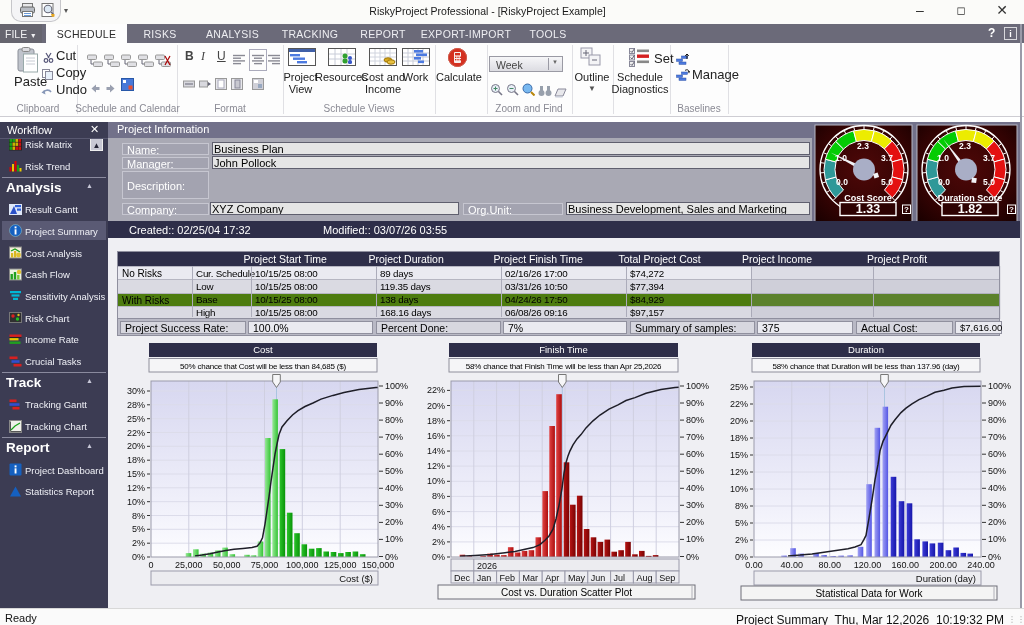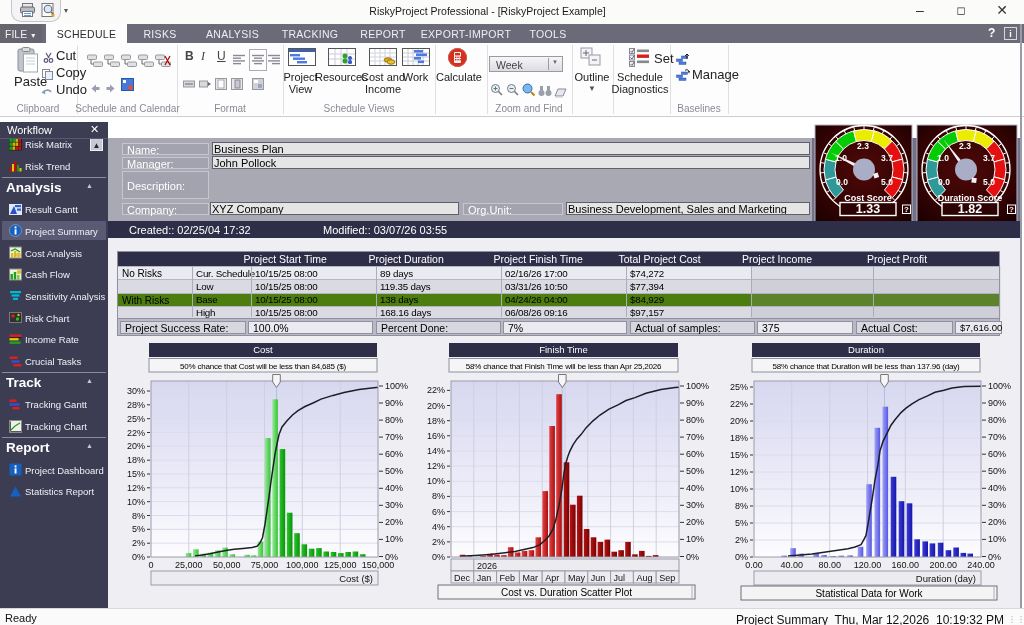--- a/index.html
+++ b/index.html
@@ -504,20 +504,21 @@
 <div class="sitem" style="top:359.7px">
         <span class="sic"><svg width="13" height="13" viewBox="0 0 13 13">
             <polygon points="1,11.5 6.5,1.5 12,11.5" fill="#1560c0"></polygon>
           </svg></span>
         <span>Statistics Report</span>
       </div>
 <div class="upbtn">▲</div>
     <div id="sbhead">Workflow</div>
     <div id="sbx">✕</div>
   </div>
+  <div id="pihdr">Project Information</div>
   <div id="form">
     <div class="flabel" style="left:14px;top:5px;width:87px;height:12px">Name:</div>
     <div class="finput" style="left:104px;top:4px;width:598px;height:13px">Business Plan</div>
     <div class="flabel" style="left:14px;top:19px;width:87px;height:12px">Manager:</div>
     <div class="finput" style="left:104px;top:18px;width:598px;height:13px">John Pollock</div>
     <div class="flabel" style="left:14px;top:33px;width:87px;height:28px;padding-top:8px">Description:</div>
     <div class="flabel" style="left:14px;top:65px;width:87px;height:12px">Company:</div>
     <div class="finput" style="left:102px;top:64px;width:249px;height:13px">XYZ Company</div>
     <div class="flabel" style="left:355px;top:65px;width:100px;height:12px">Org.Unit:</div>
     <div class="finput" style="left:458px;top:64px;width:244px;height:13px">Business Development, Sales and Marketing</div>
@@ -647,21 +648,21 @@
 <span class="tc" style="left:74px;width:59px">Low</span>
 <span class="tc" style="left:133px;width:125px">10/15/25 08:00</span>
 <span class="tc" style="left:258px;width:125px">119.35 days</span>
 <span class="tc" style="left:383px;width:125px">03/31/26 10:50</span>
 <span class="tc" style="left:508px;width:125px">$77,394</span>
 </div>
 <div class="trow" style="background:#4d7c0f">
 <span class="tc" style="left:74px;width:59px">Base</span>
 <span class="tc" style="left:133px;width:125px">10/15/25 08:00</span>
 <span class="tc" style="left:258px;width:125px">138 days</span>
-<span class="tc" style="left:383px;width:125px">04/24/26 04:00</span>
+<span class="tc" style="left:383px;width:125px">04/24/26 17:50</span>
 <span class="tc" style="left:508px;width:125px">$84,929</span>
 </div>
 <div class="trow" style="background:#dadae2">
 <span class="tc" style="left:74px;width:59px">High</span>
 <span class="tc" style="left:133px;width:125px">10/15/25 08:00</span>
 <span class="tc" style="left:258px;width:125px">168.16 days</span>
 <span class="tc" style="left:383px;width:125px">06/08/26 09:16</span>
 <span class="tc" style="left:508px;width:125px">$97,157</span>
 </div>
       <i class="vline" style="left:74px"></i>
@@ -673,21 +674,21 @@
         <i class="vline" style="left:755px"></i>
       <div id="incomeshade"></div>
       <div id="norisks">No Risks</div>
       <div id="withrisks">With Risks</div>
     </div>
     <div id="bbar">
         <div class="bbx l" style="left:2px;width:126px">Project Success Rate:</div>
         <div class="bbx v" style="left:130px;width:125px">100.0%</div>
         <div class="bbx l" style="left:258px;width:125px">Percent Done:</div>
         <div class="bbx v" style="left:385px;width:124px">7%</div>
-        <div class="bbx l" style="left:512px;width:125px">Actual of samples:</div>
+        <div class="bbx l" style="left:512px;width:125px">Summary of samples:</div>
         <div class="bbx v" style="left:639px;width:96px">375</div>
         <div class="bbx l" style="left:738px;width:97px">Actual Cost:</div>
         <div class="bbx v s" style="left:837px;width:47px">$7,616.00</div>
       </div>
     <svg class="charts" width="912" height="270" viewBox="0 0 912 270" font-family="Liberation Sans, sans-serif">
 <defs>
 <linearGradient id="plotbg" x1="0" y1="0" x2="0" y2="1">
 <stop offset="0" stop-color="#d7d7f0"></stop>
             <stop offset="0.75" stop-color="#f2f2fb"></stop>
             <stop offset="1" stop-color="#fdfdff"></stop>

